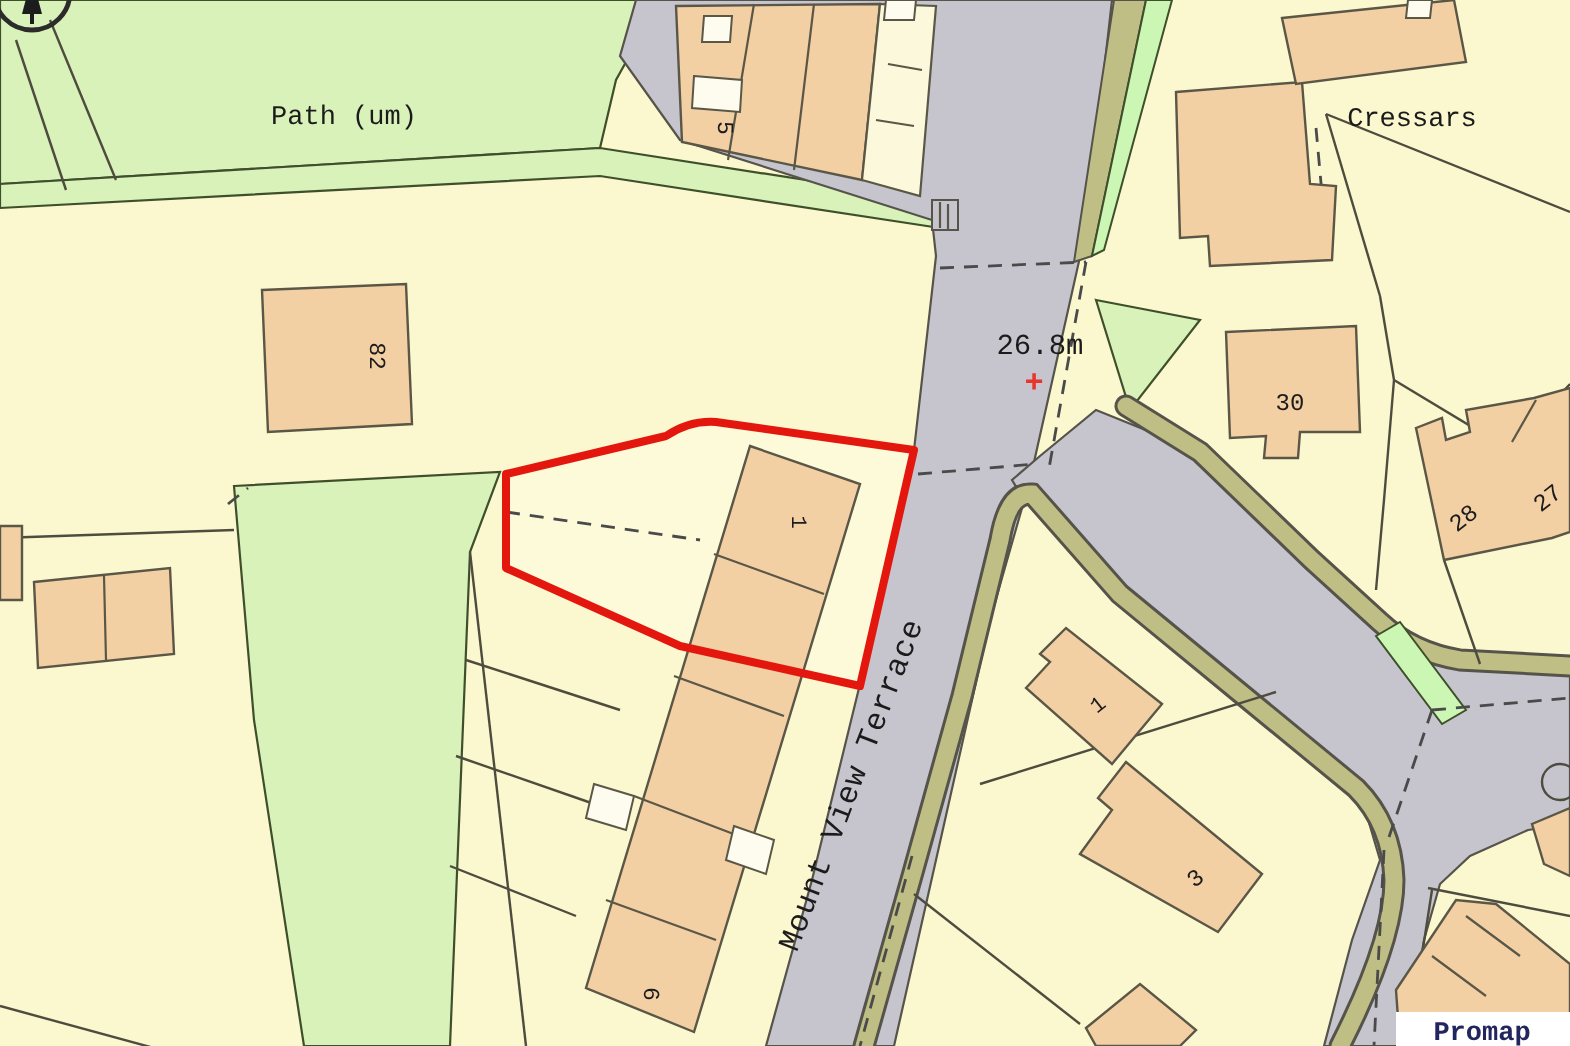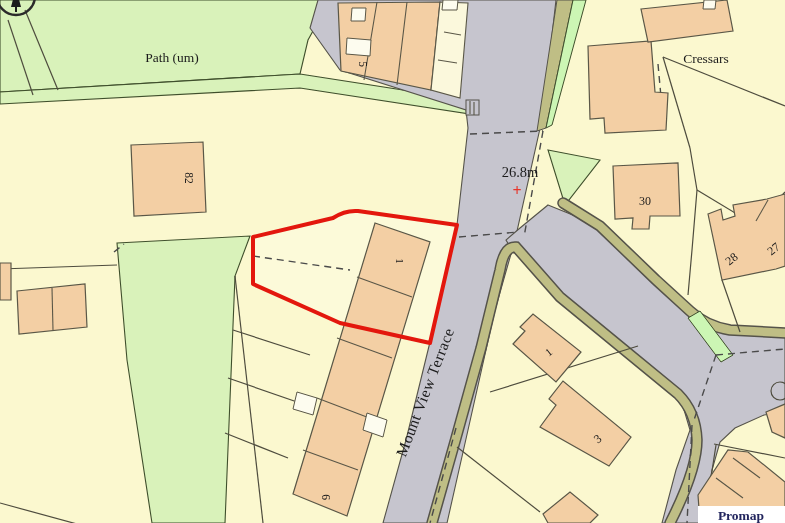--- a/index.html
+++ b/index.html
@@ -1,17 +1,17 @@
 <!DOCTYPE html>
 <html><head>
 <meta charset="utf-8">
 <style>
   html,body{margin:0;padding:0;background:#e8e8e8;}
   #stage{position:relative;width:785px;height:523px;overflow:hidden;
-         font-family:Liberation Serif, serif;}
+         font-family:Liberation Mono, monospace;}
   #stage svg{display:block;width:785px;height:523px;}
   .bg{fill:#FBF8CF;}
   .grass{fill:#D9F2BA;stroke:#3f4f2c;stroke-width:1.1;}
   .grassl{fill:#CCF6B4;stroke:#3f4f2c;stroke-width:1;}
   .road{fill:#C6C5CE;stroke:#55534A;stroke-width:1.1;}
   .verge{fill:#BFBE85;stroke:#55534A;stroke-width:1;}
   .curb-dark{fill:none;stroke:#55534A;stroke-width:11.5;stroke-linecap:round;}
   .curb-olive{fill:none;stroke:#BFBE85;stroke-width:8.5;stroke-linecap:round;}
   .bld{fill:#F3CFA4;stroke:#5a5747;stroke-width:1.2;}
   .bldpale{fill:#FBF8DC;stroke:#5a5747;stroke-width:1.1;}

